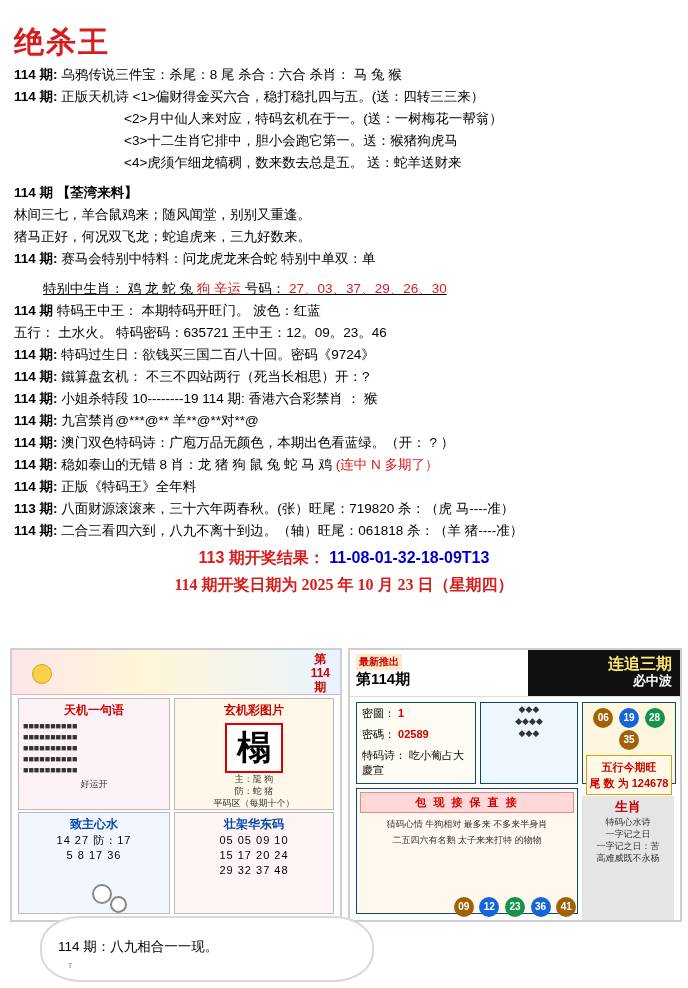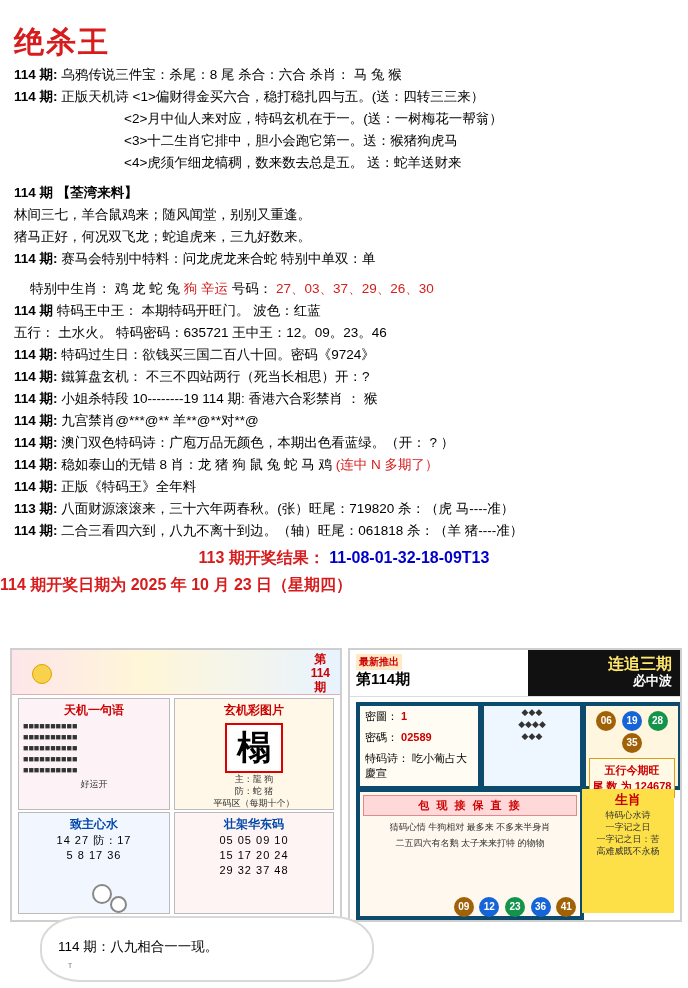--- a/index.html
+++ b/index.html
@@ -20,31 +20,32 @@
   }
   .content{position:absolute;left:0;top:64px;width:688px;}
   .line{
     padding:2px 0 2px 14px;
     line-height:18px;
     font-size:13.5px;
     white-space:nowrap;
   }
   .lbl{font-weight:bold;}
   .ind1{padding-left:84px;margin-left:40px;}
-  .ind2{padding-left:30px;}
+  .ind2{padding-left:43px;text-decoration:underline;}
   .red{color:#d61c1c;}
   .gap{height:8px;}
   .res{
     text-align:center;font-weight:bold;font-size:16px;color:#d61c1c;
     padding:6px 0 2px 0;
   }
   .res .nums{color:#0000cc;}
   .date{
-    font-weight:bold;font-size:16px;color:#d61c1c;
+    text-align:center;font-weight:bold;font-size:16px;color:#d61c1c;
     padding:4px 0 8px 0;
+    font-family:Liberation Serif, serif;
   }
   
   .imgs{position:absolute;left:0;top:648px;width:688px;height:278px;}
   .card{
     position:absolute;border:2px solid #cfcfcf;background:#fff;overflow:hidden;
   }
   .cardL{left:10px;top:0;width:328px;height:270px;}
   .cardR{left:348px;top:0;width:330px;height:270px;}
   .lbanner{
     position:absolute;left:0;top:0;width:100%;height:44px;
@@ -85,26 +86,26 @@
   .rbanner{
     position:absolute;left:0;top:0;width:100%;height:46px;background:#fff;
     border-bottom:1px solid #ddd;
   }
   .rb-red{position:absolute;left:0;top:0;width:54%;height:46px;background:#fff;}
   .rb-blk{position:absolute;left:54%;top:0;width:46%;height:46px;background:#111;}
   .rb-t1{position:absolute;left:6px;top:4px;font-size:10px;color:#c00;font-weight:bold;background:#ffe9c6;padding:1px 3px;}
   .rb-t2{position:absolute;left:6px;top:20px;font-size:15px;font-weight:bold;color:#000;}
   .rb-t3{position:absolute;right:8px;top:4px;font-size:16px;color:#ffe86b;font-weight:bold;}
   .rb-t4{position:absolute;right:8px;top:22px;font-size:13px;color:#fff;font-weight:bold;text-align:right;}
-  .rbox{position:absolute;border:4px solid #0c4a6e;background:#fffdf3;}
+  .rbox{position:absolute;border:1px solid #0c4a6e;background:#fffdf3;}
   .rb1{left:6px;top:52px;width:118px;height:80px;}
   .rb2{left:130px;top:52px;width:96px;height:80px;background:#eef6ff;}
   .rb3{left:232px;top:52px;width:92px;height:80px;background:#fff6e0;}
   .rb4{left:6px;top:138px;width:220px;height:124px;background:#fff8ee;}
-  .rb5{left:232px;top:139px;width:92px;height:124px;background:#fde047;border:none;}
+  .rb5{left:232px;top:146px;width:92px;height:124px;background:#e5e5e5;border:none;}
   .kv{font-size:11px;padding:3px 5px;line-height:15px;color:#000;}
   .kv b{color:#c00;}
   .ball{
     display:inline-block;width:20px;height:20px;border-radius:50%;
     color:#fff;font-size:10px;font-weight:bold;text-align:center;line-height:20px;
     margin:1px;
   }
   .b-red{background:#a16207;}
   .b-blue{background:#1565d8;}
   .b-green{background:#14934a;}

